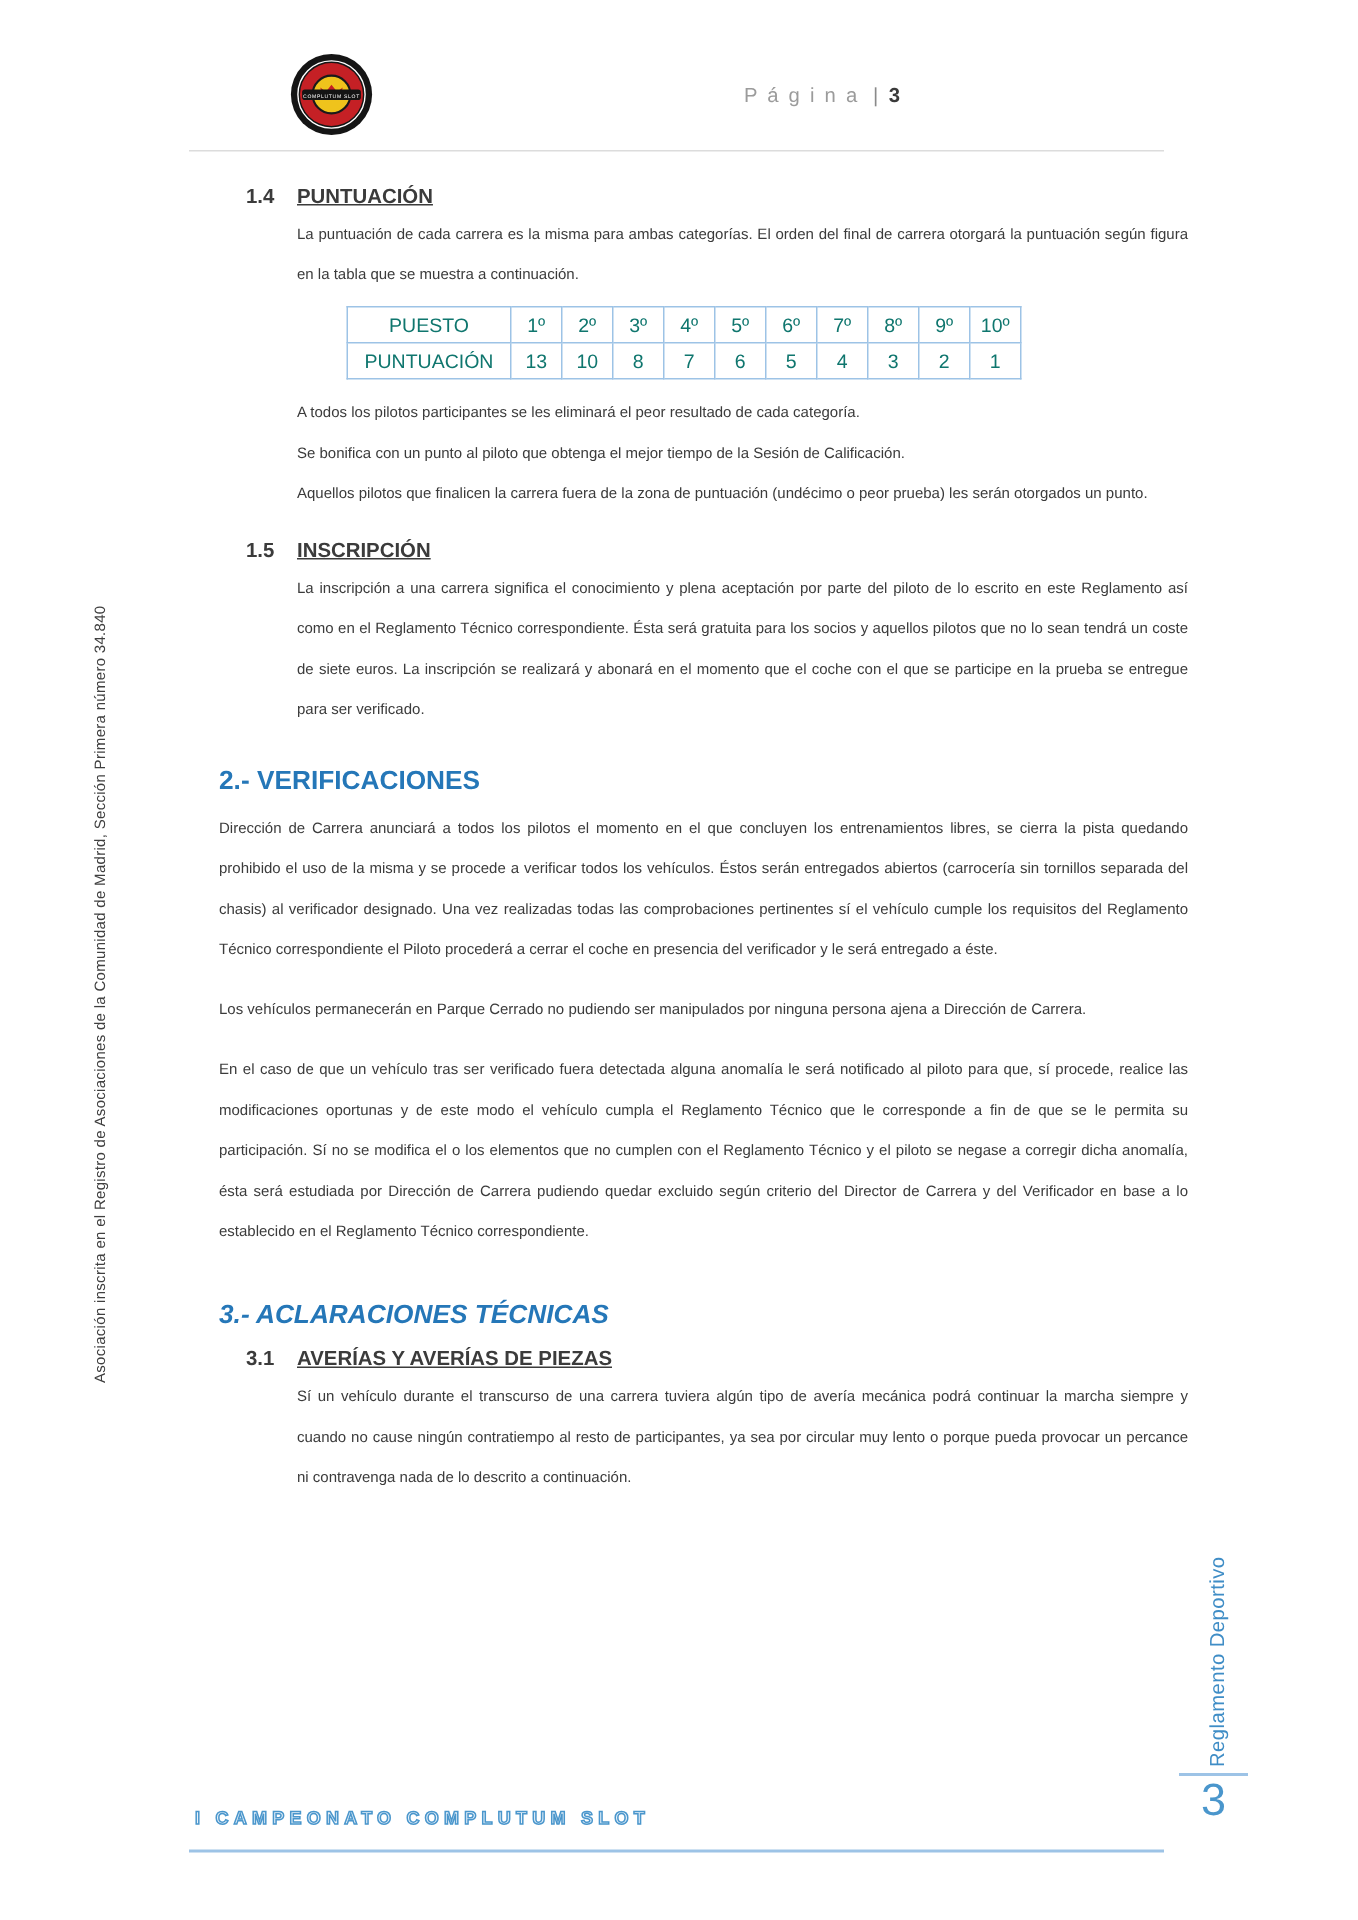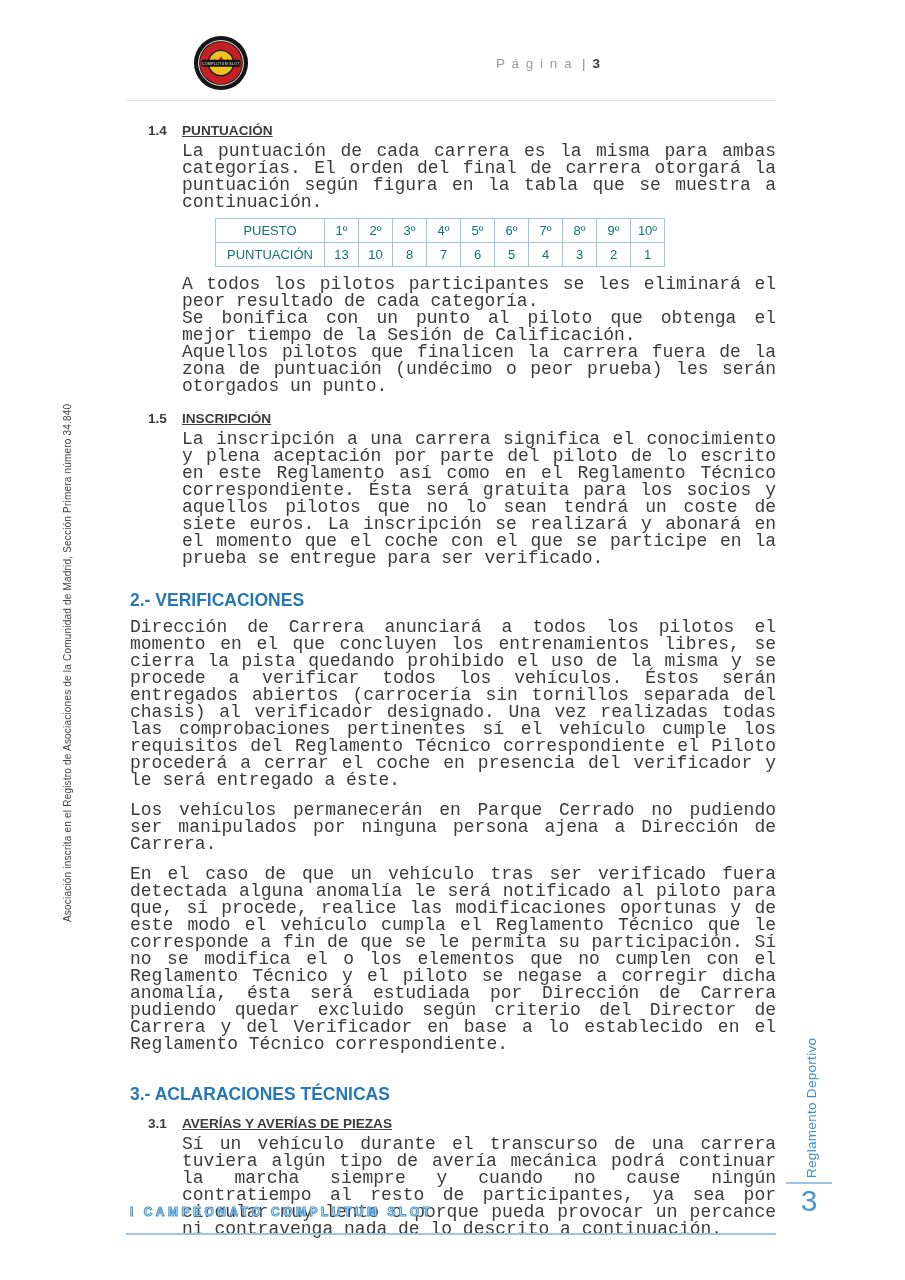--- a/index.html
+++ b/index.html
@@ -20,40 +20,40 @@
   .pg-sep { margin: 0 7px 0 9px; color: #8a8a8a; }
   .pg-num { color: #3a3a3a; font-weight: bold; }
   .header-rule { position: absolute; top: 100px; left: 126px; width: 650px; border-top: 1px solid #dcdcdc; }
 
   
   .rotate-up { position: absolute; transform-origin: 0 0; transform: rotate(-90deg); white-space: nowrap; }
   .margin-note.left  { left: 62px;  top: 922px;  font-size: 10px;   color: #3f3f3f; letter-spacing: .2px; }
   .margin-note.right { left: 804px; top: 1178px; font-size: 13.5px; color: #3f8dc6; letter-spacing: .3px; }
 
   
-  .content { position: absolute; left: 130px; top: 116px; width: 646px; }
+  .content { position: absolute; left: 146px; top: 116px; width: 646px; }
   .sub-head { display: flex; font-weight: bold; font-size: 13.6px; line-height: 18px; padding-left: 18px; color: #3b3b3b; margin: 0; }
   .sub-head .num { flex: 0 0 34px; width: 34px; }
   .sub-head .ttl { text-decoration: underline; }
   .h14 { margin-top: 6px; }
   .s15 { margin-top: 15px; }
   .s31 { margin-top: 10px; }
 
-  .para { font-size: 18px; line-height: 17px; text-align: justify; margin: 0; font-family: Liberation Mono, monospace; }
+  .para { font-size: 10px; line-height: 27px; text-align: justify; margin: 0; }
   .indent { margin-left: 52px; }
   .mt3 { margin-top: 3px; }
   .mt9 { margin-top: 9px; }
 
   .score-table { border-collapse: collapse; margin: 7px 0 0 85px; font-size: 13px; color: #0f766e; }
   .score-table td { border: 1px solid #9dc3e6; text-align: center; height: 21px; padding: 1px 6px; }
   .score-table td:first-child { min-width: 96px; }
   .score-table td:not(:first-child) { min-width: 21px; }
 
   .blue-head { font-size: 17.5px; line-height: 22px; color: #2577b8; font-weight: bold; margin: 22px 0 8px 0; }
-  .blue-head.h3gap { margin-top: 30px; margin-bottom: 0; }
+  .blue-head.h3gap { margin-top: 30px; margin-bottom: 0; font-style: italic; }
   .vpara { margin: 0 0 13px 0; }
 
   
   .footer-title {
     position: absolute; left: 130px; top: 1205px;
     font-size: 12px; font-weight: bold; letter-spacing: 3.5px;
     color: #e9f3fb; -webkit-text-stroke: 1px #4a96cc;
   }
   .footer-rule { position: absolute; left: 126px; top: 1233px; width: 650px; border-top: 2px solid #9dc3e6; }
   .corner-page {

